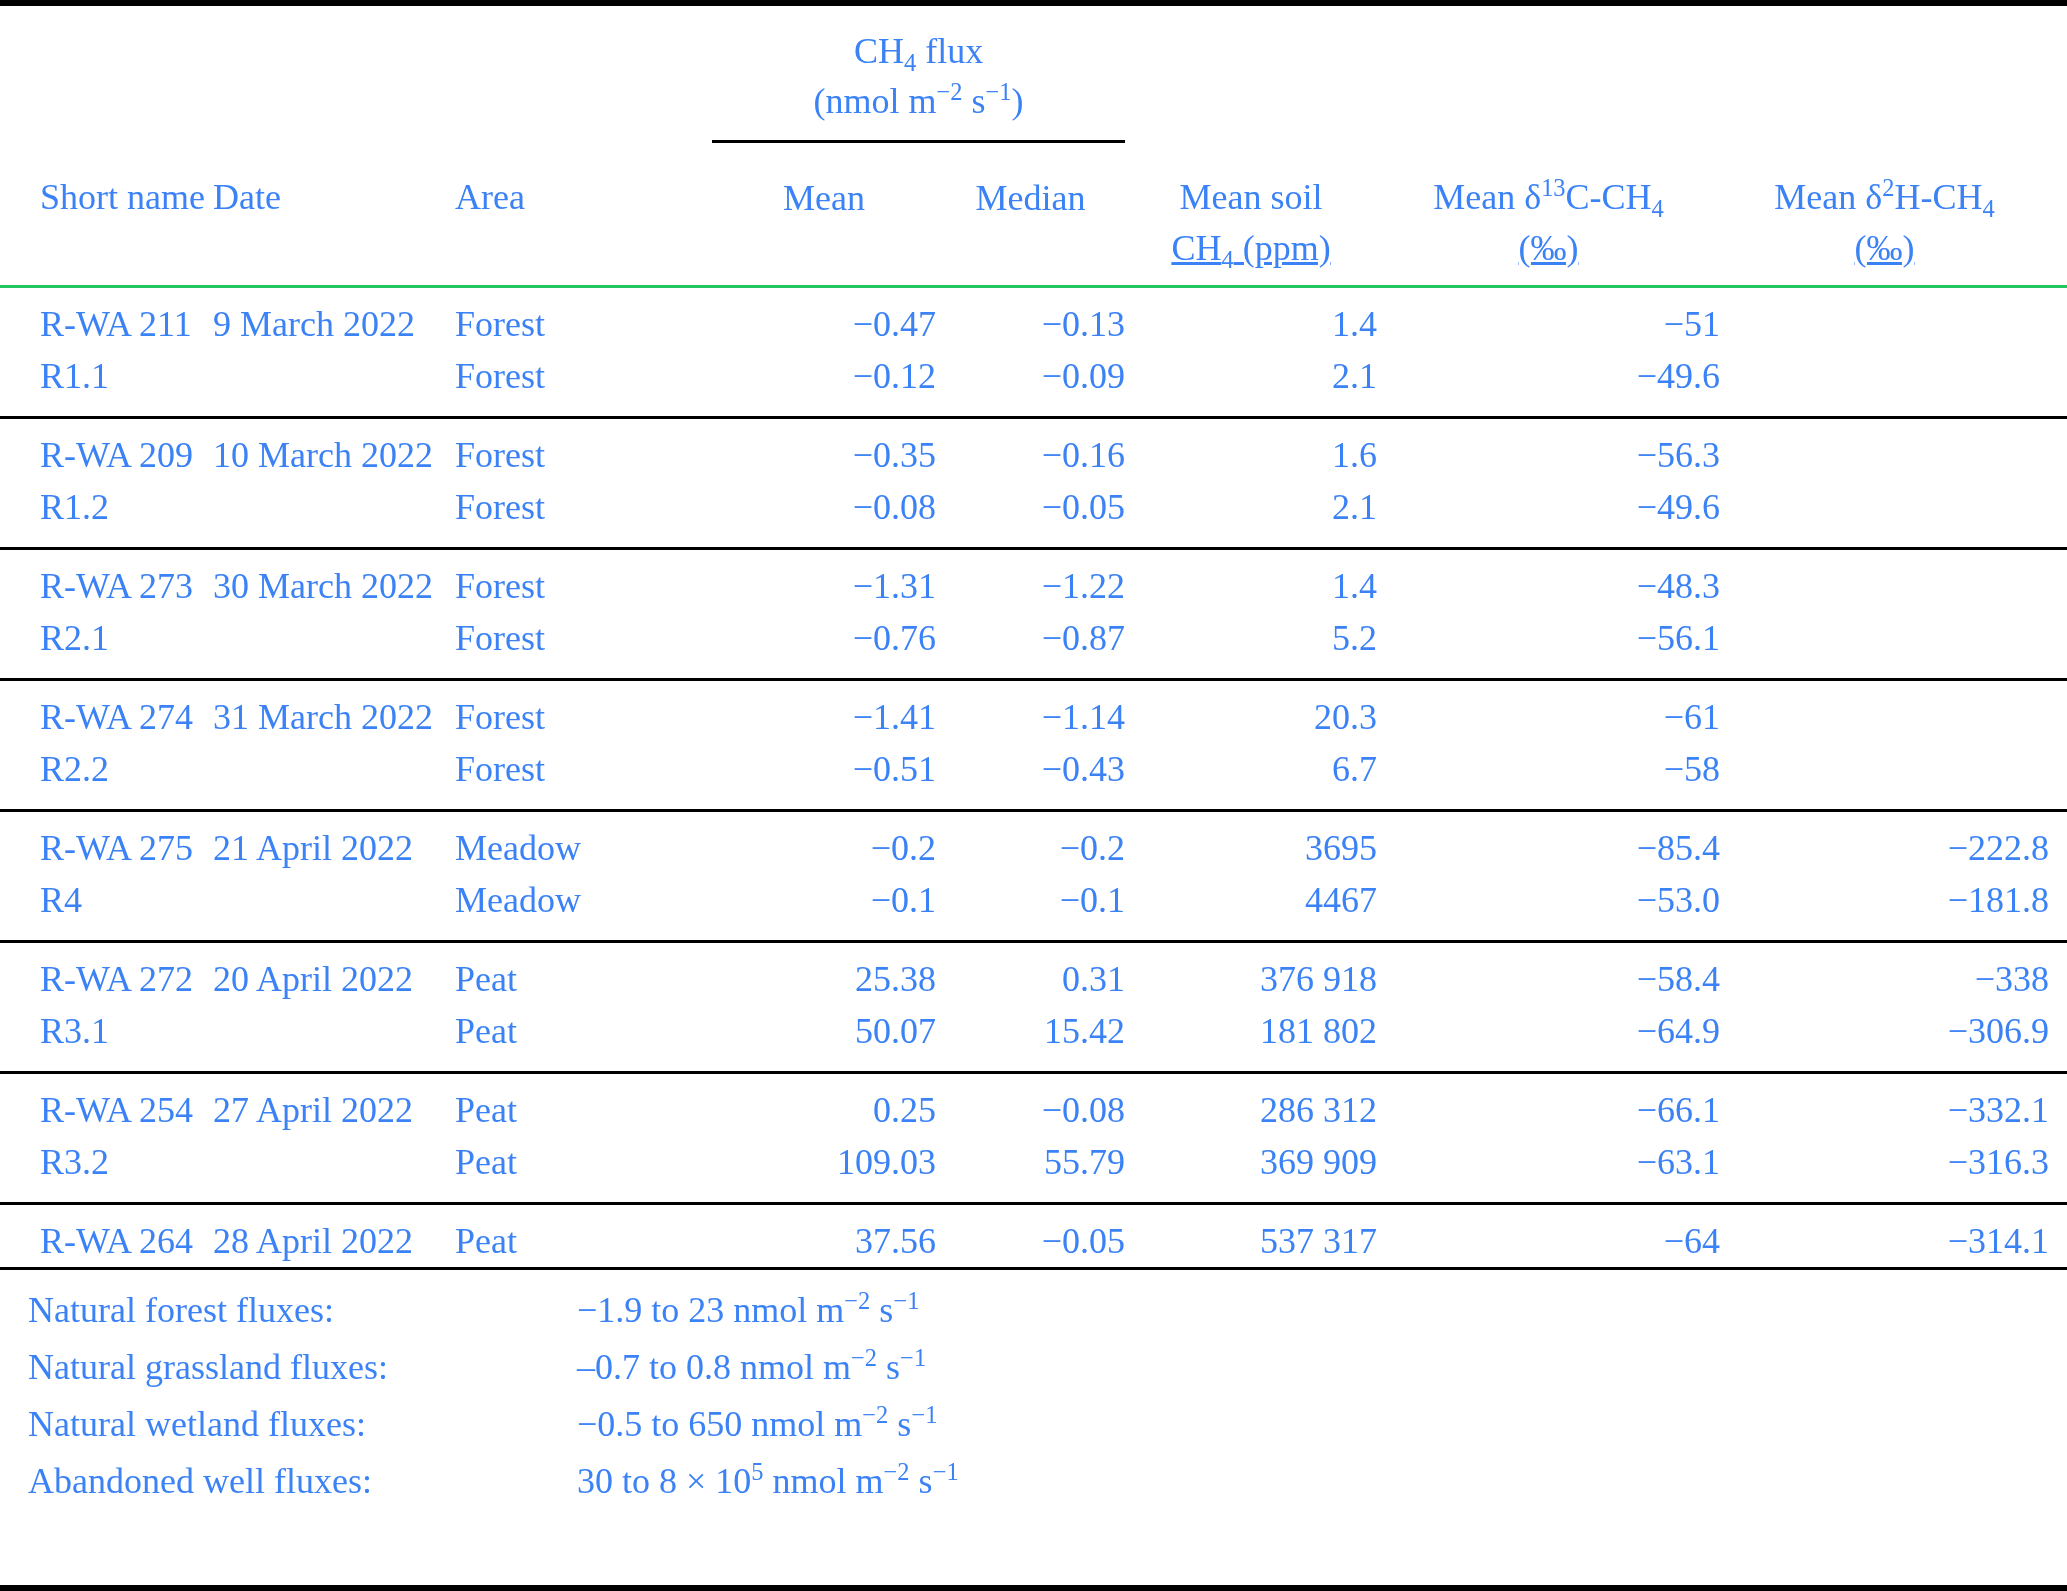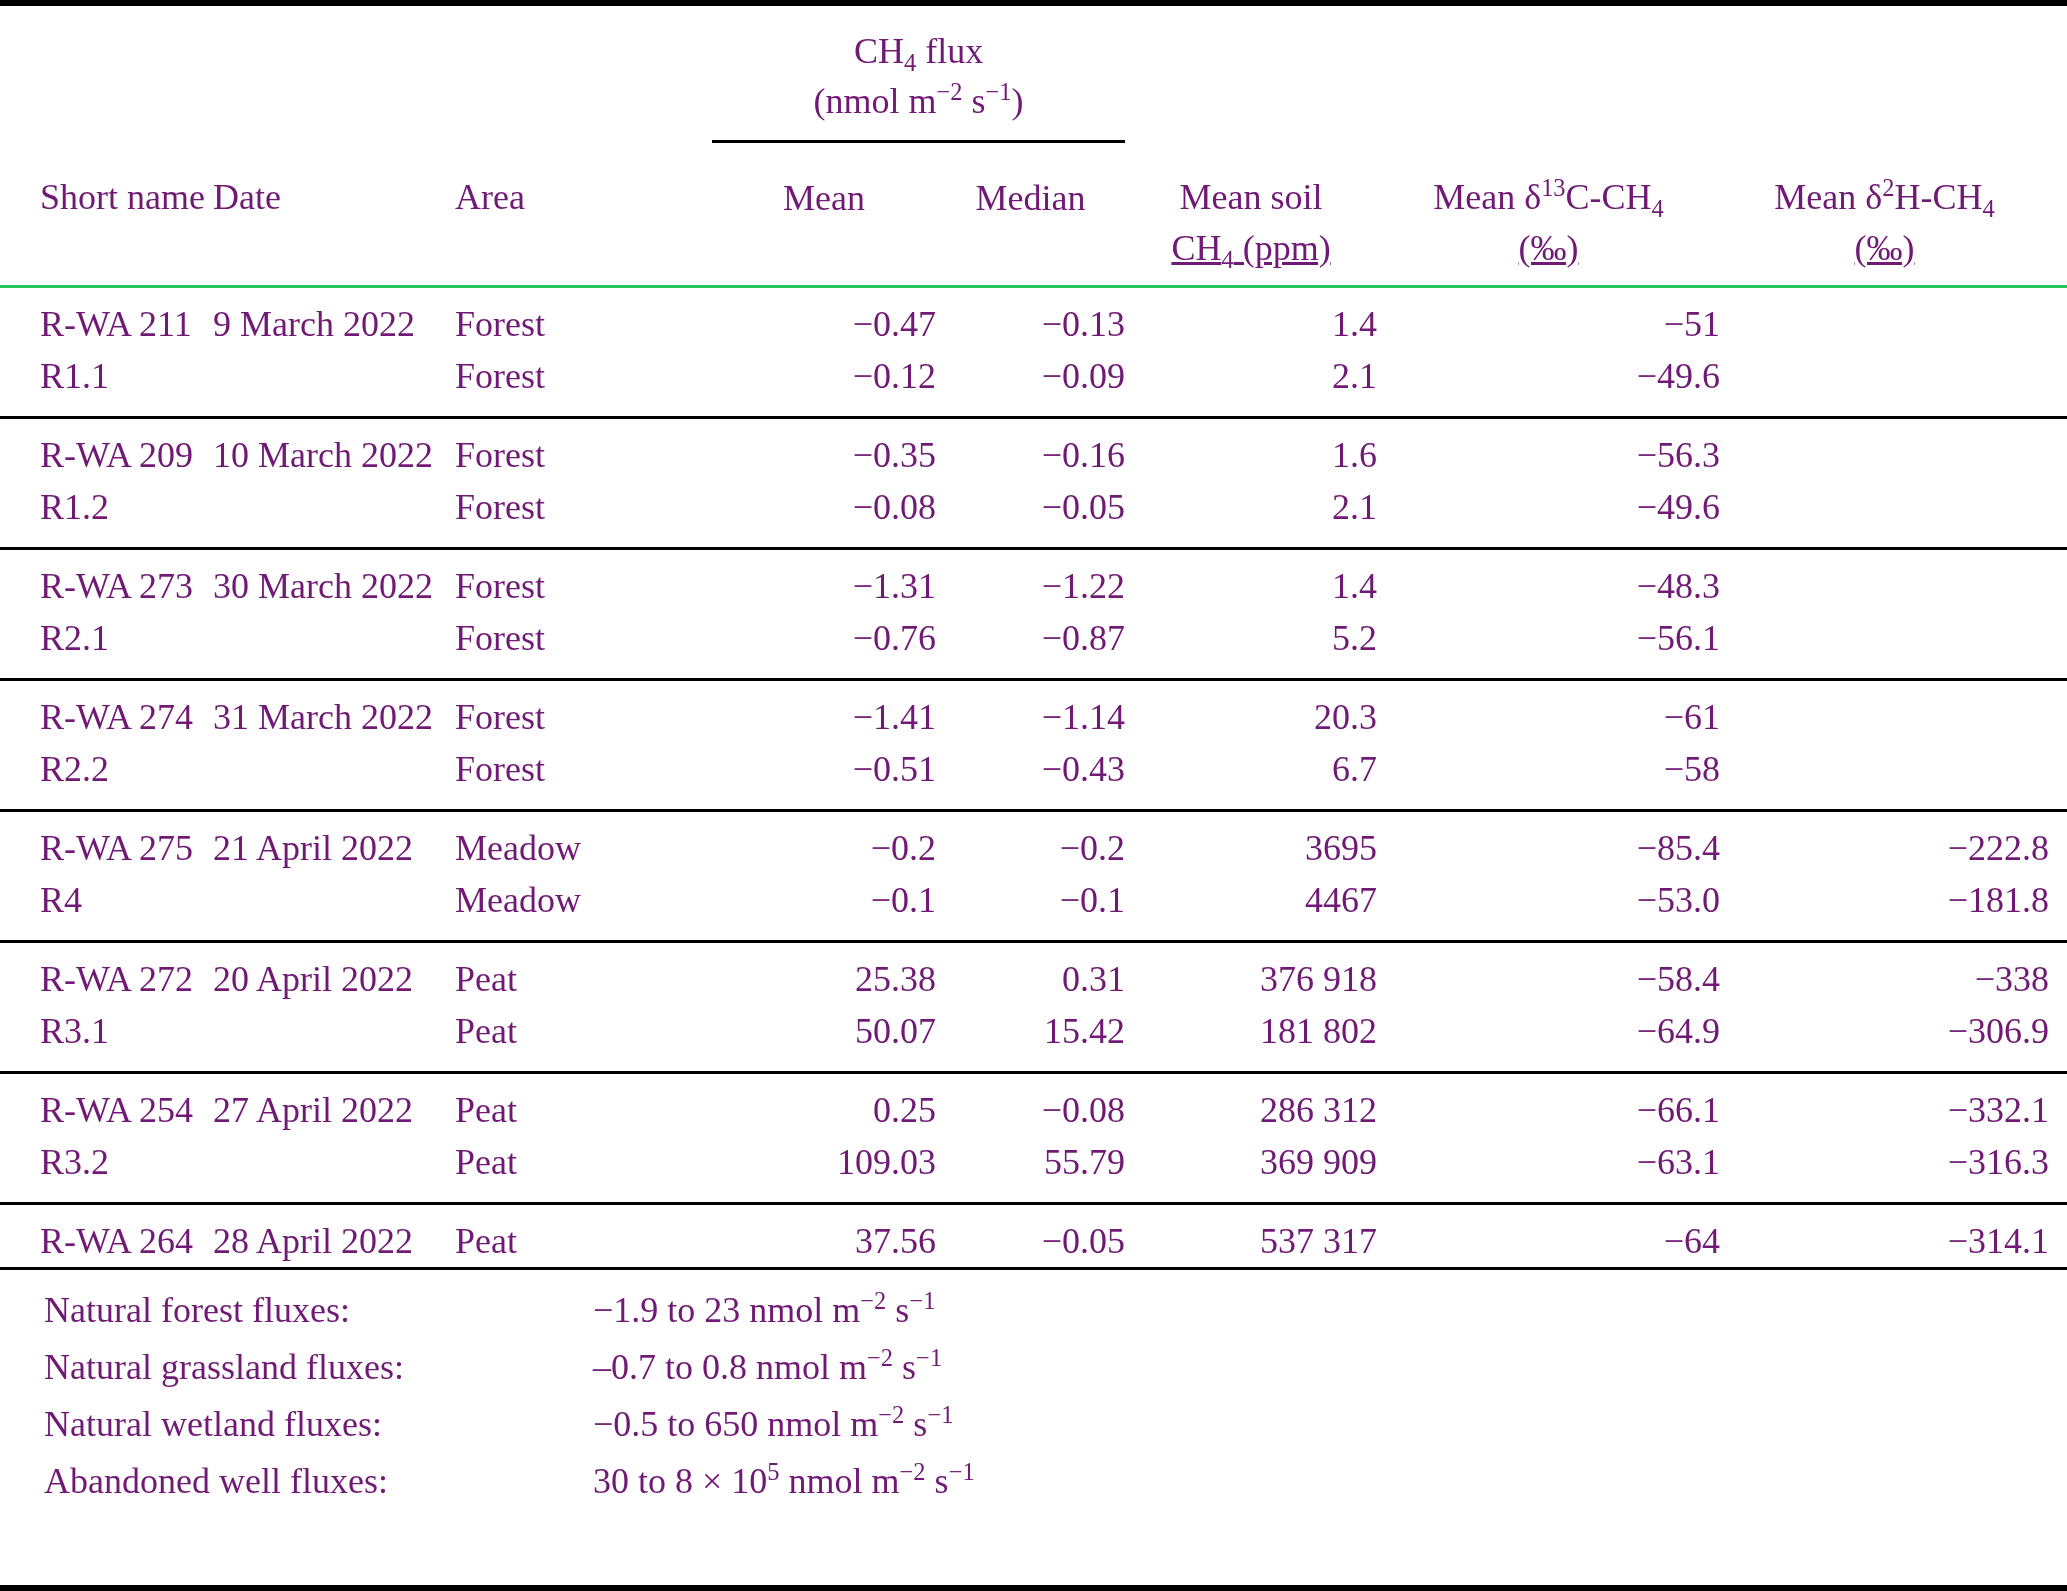--- a/index.html
+++ b/index.html
@@ -2,21 +2,21 @@
 <html><head>
 <meta charset="utf-8">
 <style>
   html, body { margin: 0; padding: 0; background: #ffffff; }
   .page {
     position: relative;
     width: 2067px;
     height: 1591px;
     box-sizing: border-box;
     background: #ffffff;
-    color: #701a75;
+    color: #3b82f6;
     font-family: "Liberation Serif", "DejaVu Serif", serif;
     font-size: 36px;
     border-top: 6px solid #000;
     border-bottom: 6px solid #000;
     overflow: hidden;
   }
   table.data-table {
     width: 2067px;
     border-collapse: collapse;
     table-layout: fixed;
@@ -41,21 +41,21 @@
   tr.row-last  td { padding-bottom: 14px; }
   tr.group-sep td { border-top: 3px solid #000; }
   .col-short_name, .col-date, .col-area { text-align: left; }
   .col-mean, .col-median, .col-soil_ch4, .col-d13c, .col-d2h { text-align: right; }
 
   sup, sub { font-size: 68%; line-height: 0; }
 
   
   .footnotes {
     border-top: 3px solid #000;
-    padding: 12px 0 10px 16px;
+    padding: 12px 0 10px 0;
   }
   .footnote-row { display: flex; line-height: 57px; }
   .fn-label { flex: 0 0 577px; box-sizing: border-box; padding-left: 28px; }
   .fn-value { flex: 1 1 auto; }
 </style>
 </head>
 <body>
 
 <div class="page">
 

